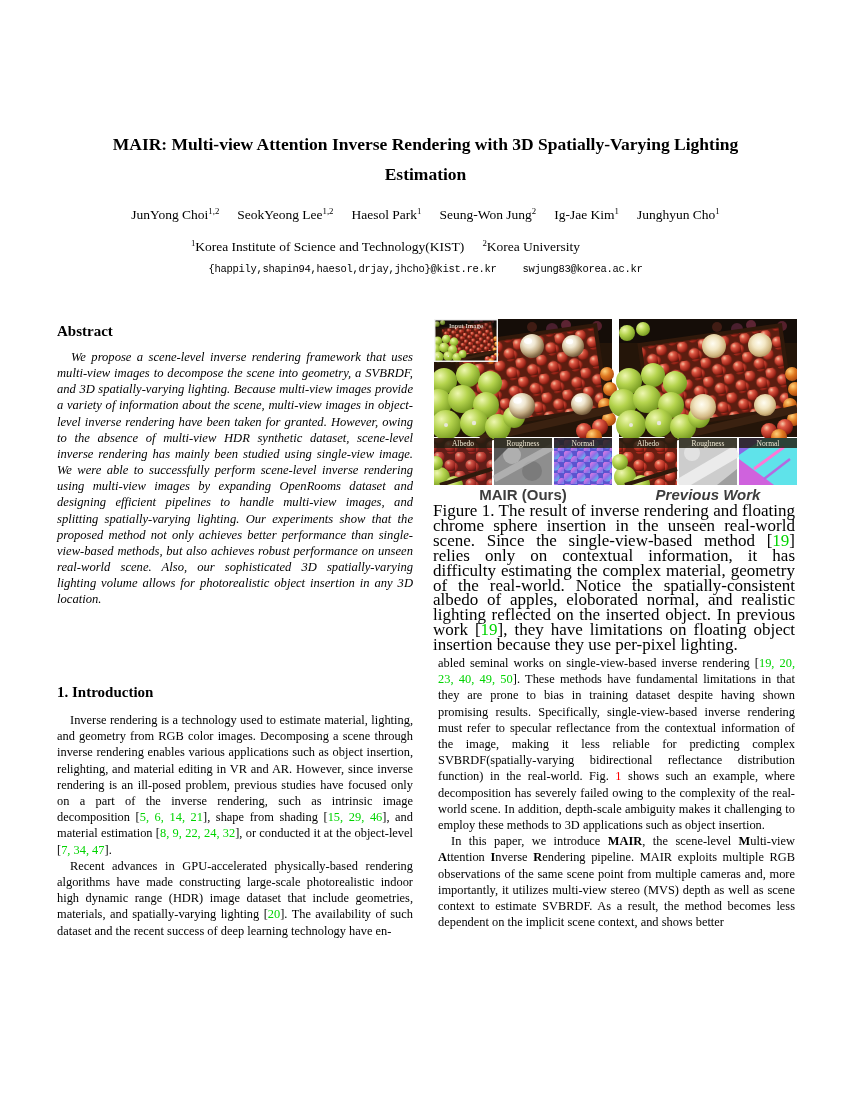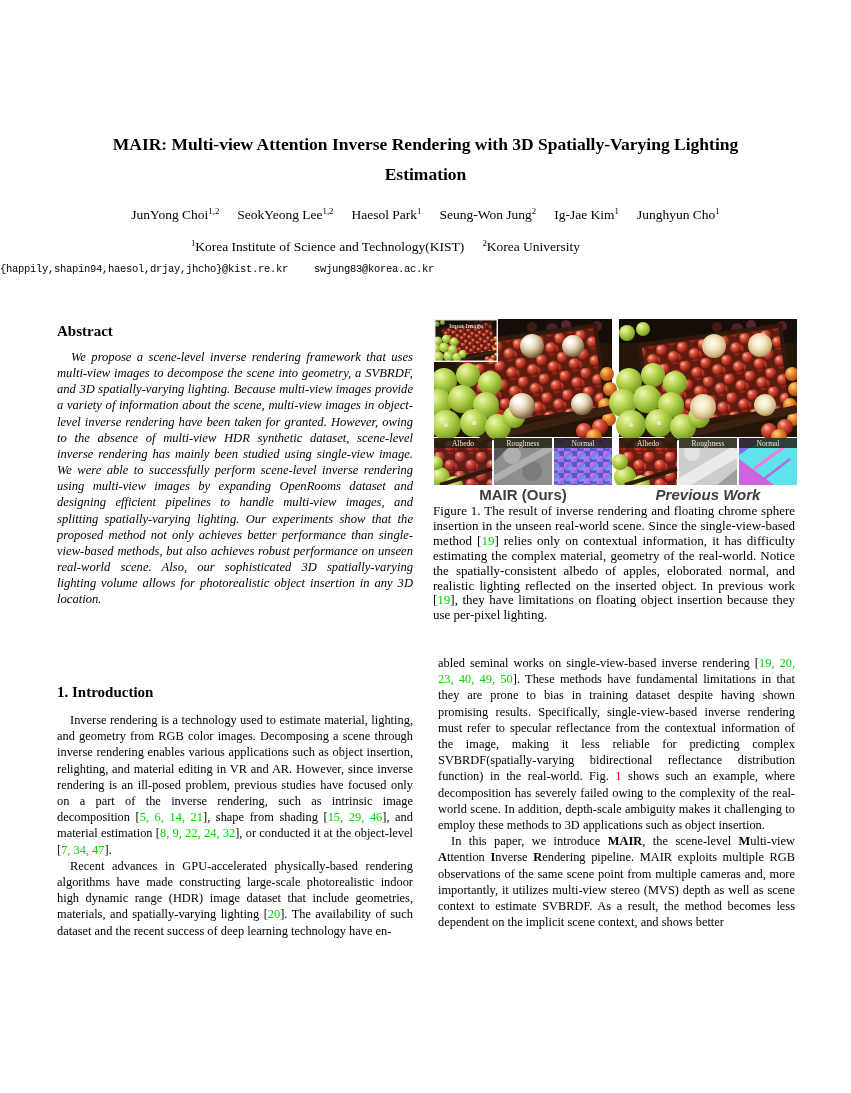--- a/index.html
+++ b/index.html
@@ -8,21 +8,21 @@
     margin:0 auto;overflow:hidden;
     font-family:"Liberation Serif", serif;color:#000;
   }
   .abs{position:absolute;}
   .title{
     top:129px;left:50%;transform:translateX(-50%);width:670px;
     text-align:center;font-weight:bold;font-size:17.5px;line-height:30px;
   }
   .authors{top:207px;left:0;width:851px;text-align:center;font-size:13.5px;}
   .affils{top:239px;left:0;width:771px;text-align:center;font-size:13.5px;}
-  .emails{top:263px;left:0;width:851px;text-align:left;
+  .emails{top:263px;left:0;width:851px;text-align:center;
     font-family:"Liberation Mono", monospace;font-size:10.5px;letter-spacing:-0.3px;}
   sup{font-size:65%;line-height:0;}
   .run-gap{display:inline-block;width:18px;}
   .emails .run-gap{width:26px;}
   .run-g{color:#00d400;}
   .run-r{color:#ff0000;}
   .run-b{font-weight:bold;}
   .abstract-h{top:323px;left:57px;width:356px;text-align:left;
     font-weight:bold;font-size:15px;}
   .abstract-b{top:349px;left:57px;width:356px;
@@ -34,21 +34,21 @@
   .bodytext p.noindent{text-indent:0;}
   .left-body{top:712px;left:57px;width:356px;}
   .right-body{top:655px;left:438px;width:357px;}
   .figure{top:319px;left:434px;width:386px;height:166px;}
   .fig-captions{top:486px;left:434px;width:363px;height:15px;
     font-family:"Liberation Sans", sans-serif;font-weight:bold;
     font-size:15px;color:#3d3d3d;}
   .fig-captions .capL{position:absolute;left:0;width:178px;text-align:center;}
   .fig-captions .capR{position:absolute;left:185px;width:178px;text-align:center;font-style:italic;}
   .fig-caption-text{top:504px;left:433px;width:362px;
-    font-size:13px;line-height:14.9px;text-align:justify;}
+    font-size:17px;line-height:14.9px;text-align:justify;}
   svg text{font-family:"Liberation Serif", serif;}
 </style>
 </head>
 <body>
 
 <div class="page">
 
   <div class="abs title">MAIR: Multi-view Attention Inverse Rendering with 3D Spatially-Varying Lighting Estimation</div>
 
   <div class="abs authors"><span>JunYong Choi</span><sup>1,2</sup><span class="run-gap"></span><span>SeokYeong Lee</span><sup>1,2</sup><span class="run-gap"></span><span>Haesol Park</span><sup>1</sup><span class="run-gap"></span><span>Seung-Won Jung</span><sup>2</sup><span class="run-gap"></span><span>Ig-Jae Kim</span><sup>1</sup><span class="run-gap"></span><span>Junghyun Cho</span><sup>1</sup></div>

